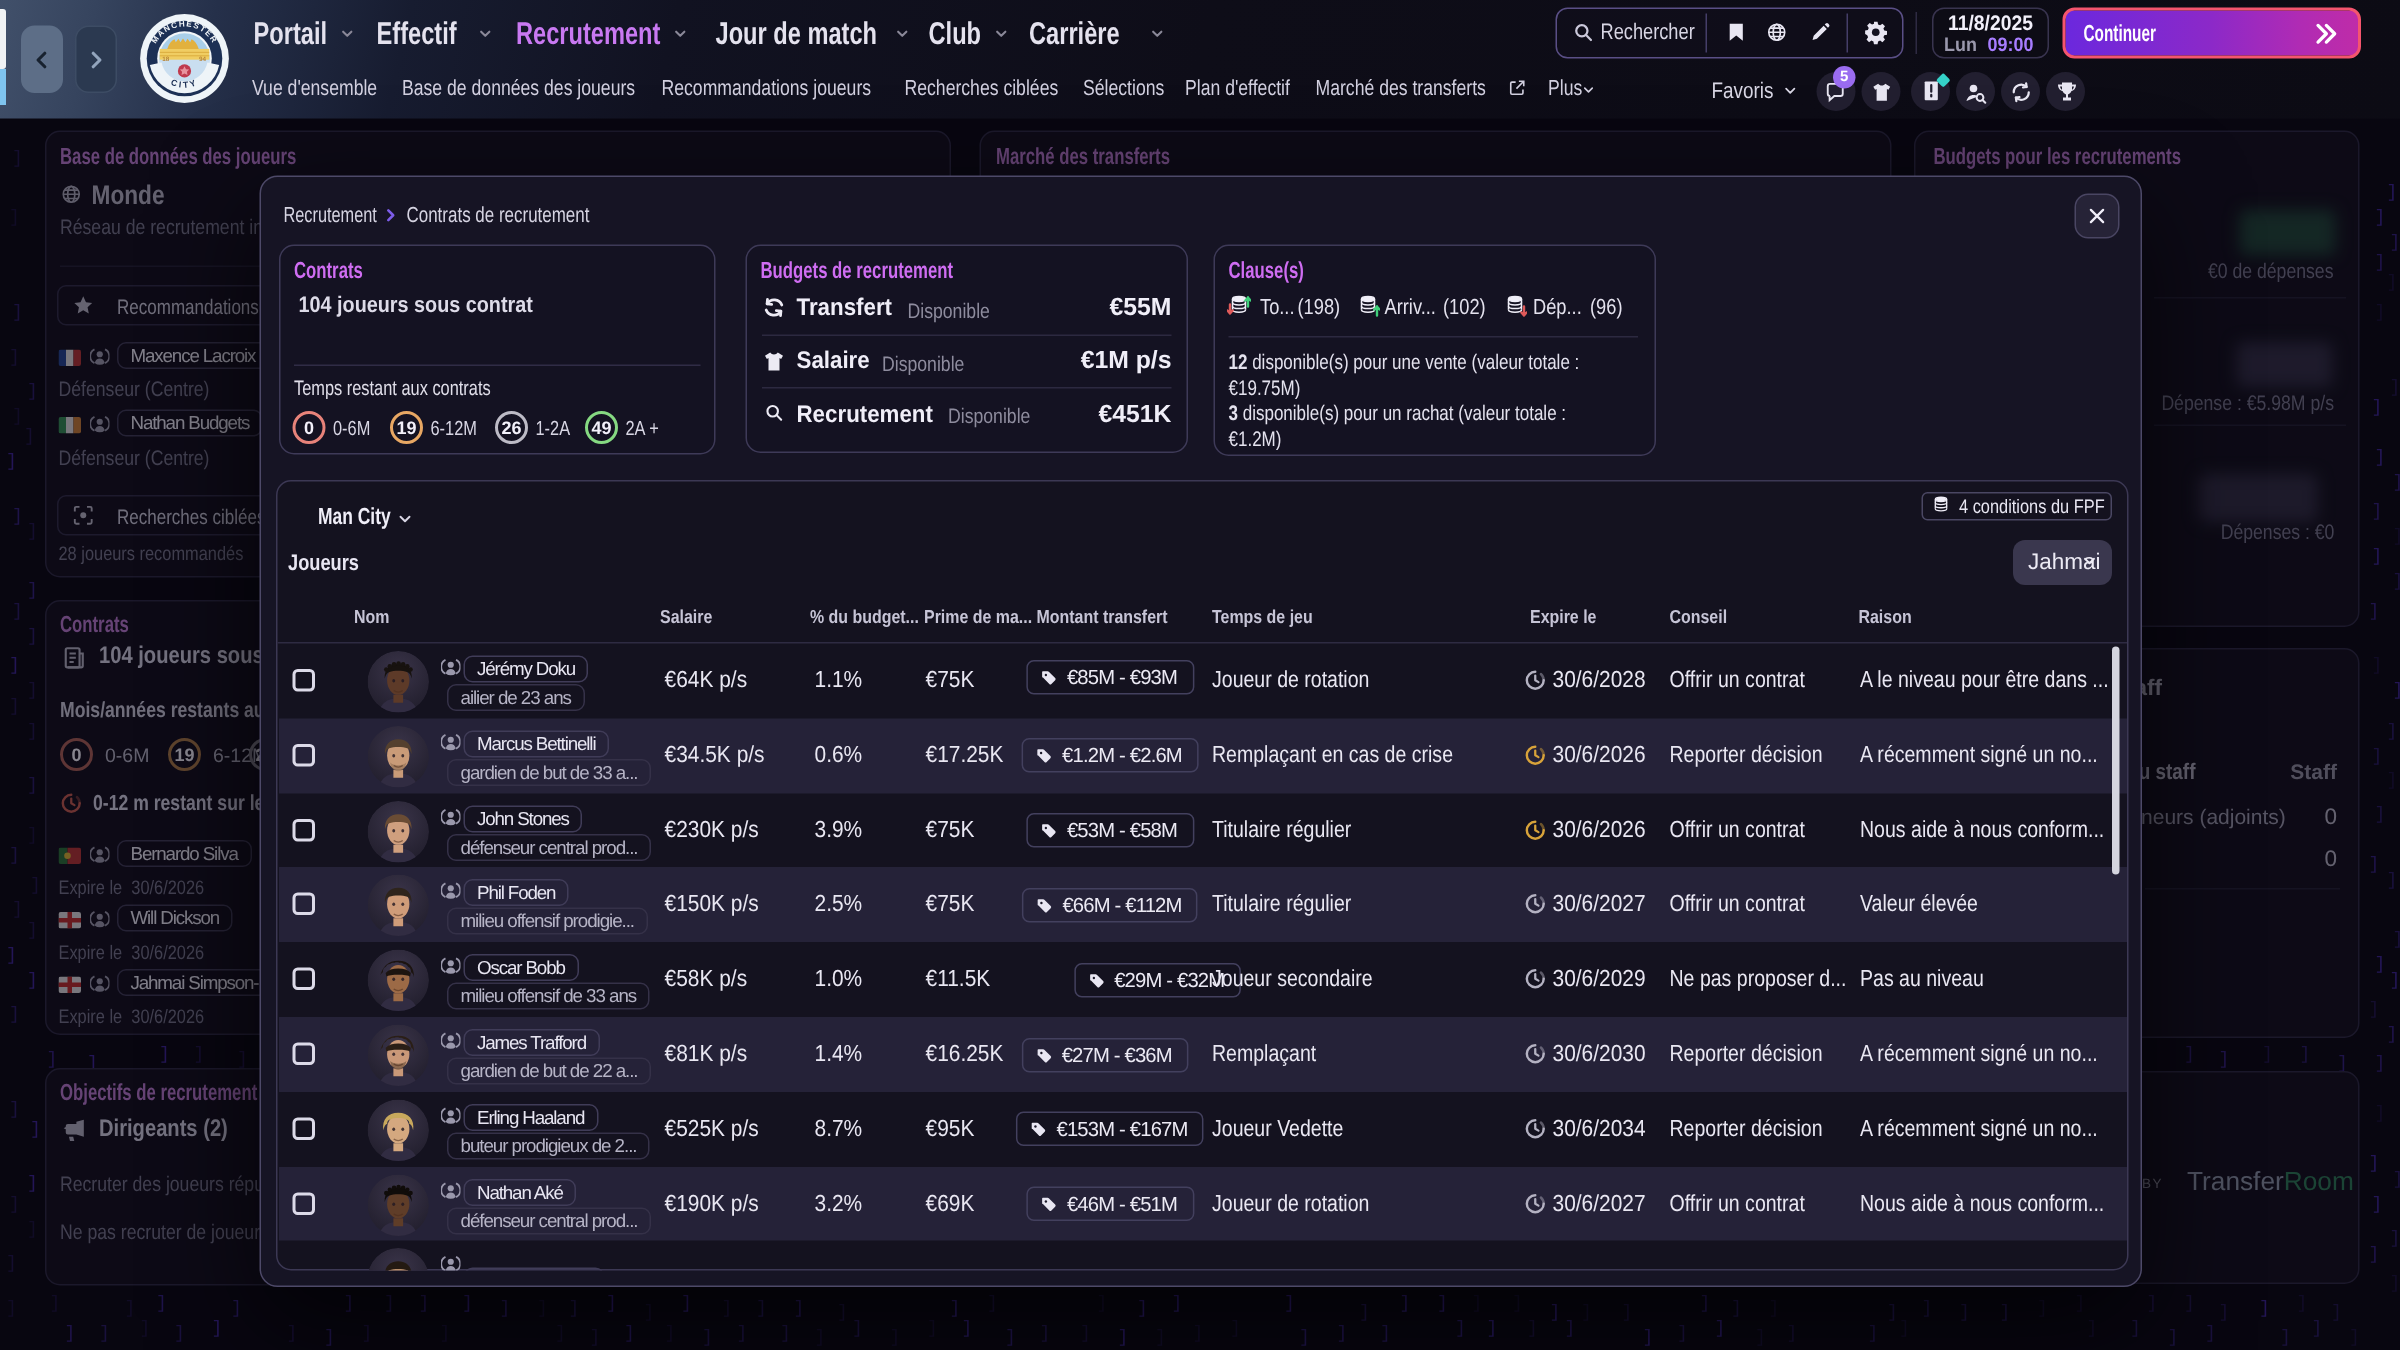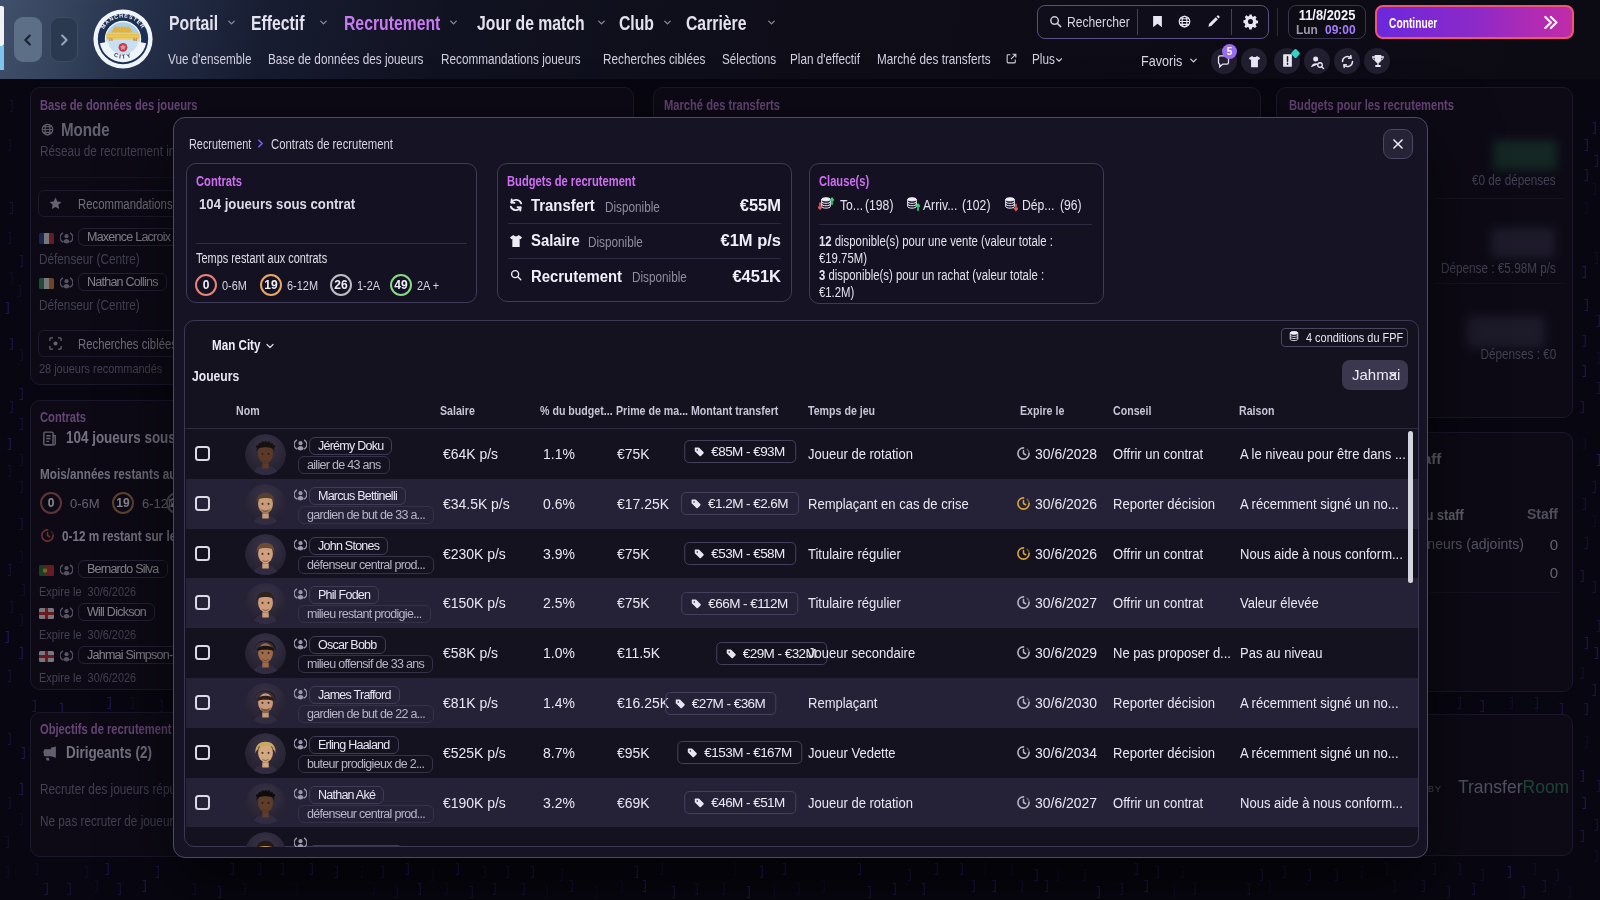--- a/index.html
+++ b/index.html
@@ -257,21 +257,21 @@
       <rect x="5" width="5" height="11" fill="#efefef"></rect>
       <rect x="10" width="5" height="11" fill="#d98a3d"></rect>
     </g>
   </svg>
 <svg class="ab" style="left:60px;top:276px" width="13" height="13" viewBox="0 0 24 24">
     <path d="M5.5 20.5a9.5 9.5 0 0 1 0-17" fill="none" stroke="#9a98ac" stroke-width="2.2"></path>
     <path d="M18.5 3.5a9.5 9.5 0 0 1 0 17" fill="none" stroke="#9a98ac" stroke-width="2.2"></path>
     <circle cx="12" cy="9.5" r="3.8" fill="#9a98ac"></circle>
     <path d="M5.8 20.2c.9-3.4 3.3-5.3 6.2-5.3s5.3 1.9 6.2 5.3a9.5 9.5 0 0 1-12.4 0z" fill="#9a98ac"></path>
   </svg>
-<div class="namebox" style="left:78px;top:273px">Nathan Collins</div>
+<div class="namebox" style="left:78px;top:273px">Nathan Budgets</div>
 <div class="ab dim-g" style="left:39px;top:297px;">Défenseur (Centre)</div>
 <div class="ab" style="left:38px;top:330px;width:305px;height:27px;border:1px solid #322e4a;border-radius:6px"></div>
 <svg class="ab" style="left:48px;top:336px" width="15" height="15" viewBox="0 0 24 24">
     <g fill="none" stroke="#b4b2c4" stroke-width="2">
       <path d="M8 3H4.5A1.5 1.5 0 0 0 3 4.5V8M16 3h3.5A1.5 1.5 0 0 1 21 4.5V8M8 21H4.5A1.5 1.5 0 0 1 3 19.5V16M16 21h3.5a1.5 1.5 0 0 0 1.5-1.5V16"></path>
       <circle cx="12" cy="12" r="3.2" fill="#b4b2c4" stroke="none"></circle>
     </g>
   </svg>
 <div class="ab nw s81" style="left:78px;top:336px;font-size:14px;color:#c8c6d8">Recherches ciblées</div>
 <div class="ab dim-g" style="left:39px;top:361px;font-size:13px">28 joueurs recommandés</div>
@@ -695,21 +695,21 @@
         <path d="M16.2 24.4c.9.7 1.8 1 2.8 1s1.9-.3 2.8-1" stroke="#4a2c1c" stroke-width=".9" fill="none" opacity=".55"></path>
       </g>
     </svg>
 <svg class="ab" style="left:108.5px;top:9.0px" width="13" height="13" viewBox="0 0 24 24">
       <path d="M5.5 20.5a9.5 9.5 0 0 1 0-17" fill="none" stroke="#9a98ac" stroke-width="2.2"></path>
       <path d="M18.5 3.5a9.5 9.5 0 0 1 0 17" fill="none" stroke="#9a98ac" stroke-width="2.2"></path>
       <circle cx="12" cy="9.5" r="3.8" fill="#9a98ac"></circle>
       <path d="M5.8 20.2c.9-3.4 3.3-5.3 6.2-5.3s5.3 1.9 6.2 5.3a9.5 9.5 0 0 1-12.4 0z" fill="#9a98ac"></path>
     </svg>
 <div class="namebox" style="left:123.5px;top:8.0px">Jérémy Doku</div>
-<div class="subbox" style="left:112.5px;top:27.0px">ailier de 43 ans</div>
+<div class="subbox" style="left:112.5px;top:27.0px">ailier de 23 ans</div>
 <div class="cnum" style="left:257.5px;top:16.0px">€64K p/s</div>
 <div class="cnum" style="left:357.5px;top:16.0px">1.1%</div>
 <div class="cnum" style="left:431.5px;top:16.0px">€75K</div>
 <div class="mt" style="left:554.5px;top:11px;transform:translateX(-50%);padding:0 10px 0 26px">
       <span>€85M - €93M</span>
       <svg class="ab" style="left:8px;top:5px" width="12" height="12" viewBox="0 0 24 24">
         <path d="M3 10.5V4a1 1 0 0 1 1-1h6.5a2 2 0 0 1 1.4.6l8.5 8.5a2 2 0 0 1 0 2.8l-5 5a2 2 0 0 1-2.8 0l-8.5-8.5A2 2 0 0 1 3 10.5z" fill="#e8e6f2"></path>
         <circle cx="8" cy="8" r="1.6" fill="#1b1929"></circle>
       </svg>
     </div>
@@ -845,21 +845,21 @@
         <path d="M16.2 24.4c.9.7 1.8 1 2.8 1s1.9-.3 2.8-1" stroke="#4a2c1c" stroke-width=".9" fill="none" opacity=".55"></path>
       </g>
     </svg>
 <svg class="ab" style="left:108.5px;top:158.39999999999998px" width="13" height="13" viewBox="0 0 24 24">
       <path d="M5.5 20.5a9.5 9.5 0 0 1 0-17" fill="none" stroke="#9a98ac" stroke-width="2.2"></path>
       <path d="M18.5 3.5a9.5 9.5 0 0 1 0 17" fill="none" stroke="#9a98ac" stroke-width="2.2"></path>
       <circle cx="12" cy="9.5" r="3.8" fill="#9a98ac"></circle>
       <path d="M5.8 20.2c.9-3.4 3.3-5.3 6.2-5.3s5.3 1.9 6.2 5.3a9.5 9.5 0 0 1-12.4 0z" fill="#9a98ac"></path>
     </svg>
 <div class="namebox" style="left:123.5px;top:157.39999999999998px">Phil Foden</div>
-<div class="subbox" style="left:112.5px;top:176.39999999999998px">milieu restant prodigie...</div>
+<div class="subbox" style="left:112.5px;top:176.39999999999998px">milieu offensif prodigie...</div>
 <div class="cnum" style="left:257.5px;top:165.39999999999998px">€150K p/s</div>
 <div class="cnum" style="left:357.5px;top:165.39999999999998px">2.5%</div>
 <div class="cnum" style="left:431.5px;top:165.39999999999998px">€75K</div>
 <div class="mt" style="left:554.5px;top:162.89999999999998px;transform:translateX(-50%);padding:0 10px 0 26px">
       <span>€66M - €112M</span>
       <svg class="ab" style="left:8px;top:5px" width="12" height="12" viewBox="0 0 24 24">
         <path d="M3 10.5V4a1 1 0 0 1 1-1h6.5a2 2 0 0 1 1.4.6l8.5 8.5a2 2 0 0 1 0 2.8l-5 5a2 2 0 0 1-2.8 0l-8.5-8.5A2 2 0 0 1 3 10.5z" fill="#e8e6f2"></path>
         <circle cx="8" cy="8" r="1.6" fill="#1b1929"></circle>
       </svg>
     </div>
@@ -951,21 +951,21 @@
       <path d="M5.5 20.5a9.5 9.5 0 0 1 0-17" fill="none" stroke="#9a98ac" stroke-width="2.2"></path>
       <path d="M18.5 3.5a9.5 9.5 0 0 1 0 17" fill="none" stroke="#9a98ac" stroke-width="2.2"></path>
       <circle cx="12" cy="9.5" r="3.8" fill="#9a98ac"></circle>
       <path d="M5.8 20.2c.9-3.4 3.3-5.3 6.2-5.3s5.3 1.9 6.2 5.3a9.5 9.5 0 0 1-12.4 0z" fill="#9a98ac"></path>
     </svg>
 <div class="namebox" style="left:123.5px;top:257.0px">James Trafford</div>
 <div class="subbox" style="left:112.5px;top:276.0px">gardien de but de 22 a...</div>
 <div class="cnum" style="left:257.5px;top:265.0px">€81K p/s</div>
 <div class="cnum" style="left:357.5px;top:265.0px">1.4%</div>
 <div class="cnum" style="left:431.5px;top:265.0px">€16.25K</div>
-<div class="mt" style="left:535px;top:262.5px;transform:translateX(-50%);padding:0 10px 0 26px">
+<div class="mt" style="left:551px;top:262.5px;transform:translateX(-50%);padding:0 10px 0 26px">
       <span>€27M - €36M</span>
       <svg class="ab" style="left:8px;top:5px" width="12" height="12" viewBox="0 0 24 24">
         <path d="M3 10.5V4a1 1 0 0 1 1-1h6.5a2 2 0 0 1 1.4.6l8.5 8.5a2 2 0 0 1 0 2.8l-5 5a2 2 0 0 1-2.8 0l-8.5-8.5A2 2 0 0 1 3 10.5z" fill="#e8e6f2"></path>
         <circle cx="8" cy="8" r="1.6" fill="#1b1929"></circle>
       </svg>
     </div>
 <div class="cell" style="left:622.5px;top:265.0px">Remplaçant</div>
 <svg class="ab" style="left:830.5px;top:266.0px" width="15" height="15" viewBox="0 0 24 24">
       <path d="M12 3a9 9 0 1 0 9 9" fill="none" stroke="#b4b2c2" stroke-width="2.6" stroke-linecap="round"></path>
       <path d="M21 12a9 9 0 0 0-3-6.7" fill="none" stroke="#b4b2c2" stroke-width="2.6" stroke-linecap="round" opacity=".45"></path>

